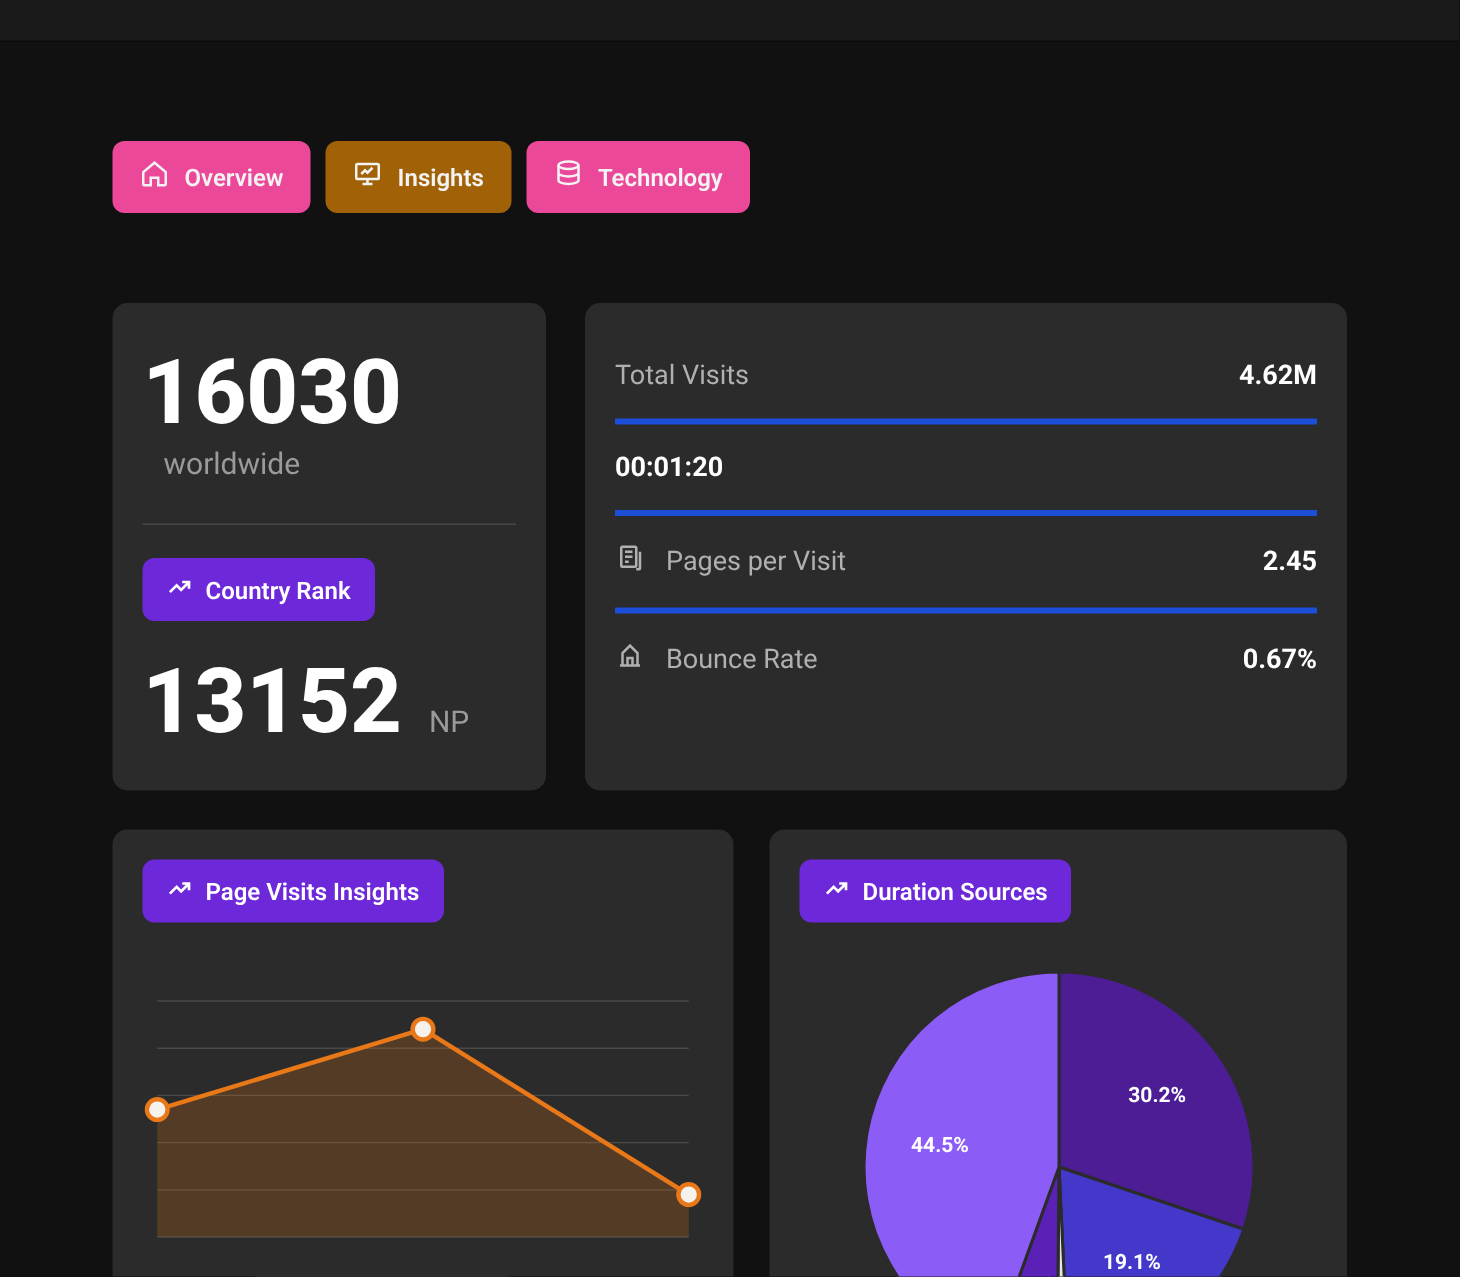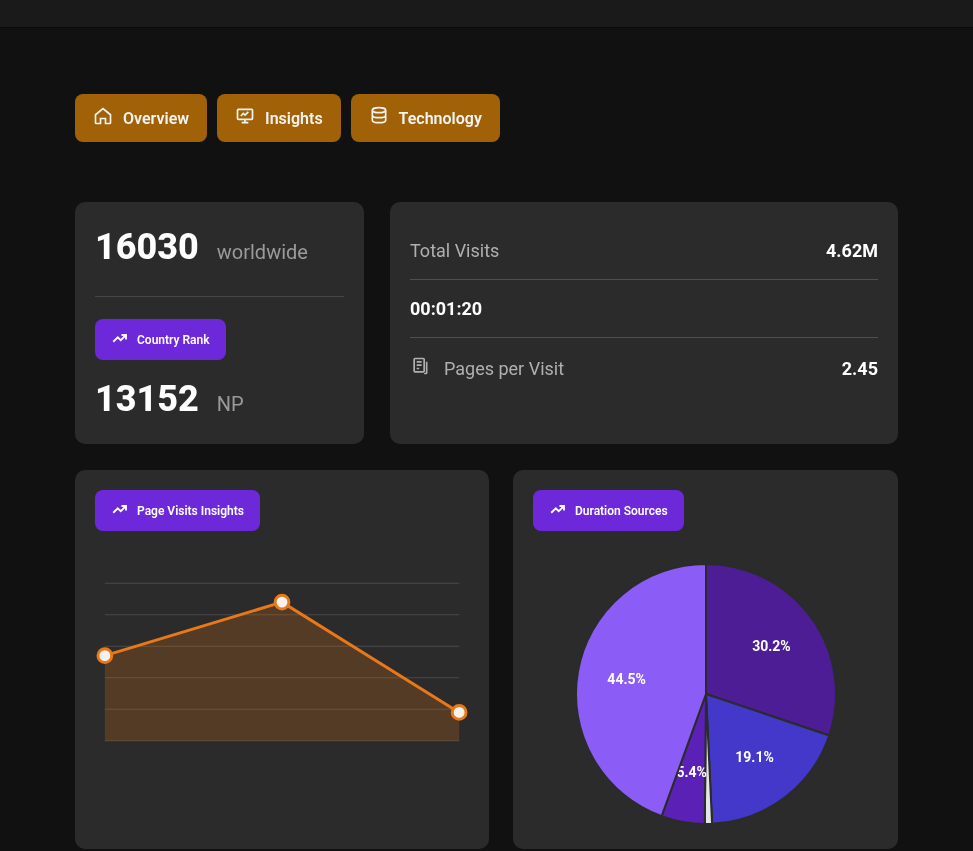--- a/index.html
+++ b/index.html
@@ -19,21 +19,21 @@
   .tabs {
     display: flex;
     gap: 10px;
     padding: 0 75px;
     margin-top: 66px;
   }
   .tab {
     display: flex;
     align-items: center;
     gap: 10px;
-    background: #a16207;
+    background: #ec4899;
     border-radius: 8px;
     padding: 12px 18px;
     font-weight: 600;
     font-size: 16px;
     color: #f3f3f3;
     cursor: pointer;
   }
   .tab.active {
     background: #a16207;
   }
@@ -57,21 +57,21 @@
     content:"";
     position:absolute;
     top:0; left:18px;
     height:6px; width:200px;
     background:#7c29ed;
     border-radius:0 0 6px 6px;
     opacity:0;
   }
   .rank-block { padding: 4px 0 24px 0; }
   .rank-num {
-    font-size: 36px;
+    font-size: 60px;
     font-weight: 800;
     color: #ffffff;
     display: inline-block;
     vertical-align: baseline;
   }
   .rank-sub {
     font-size: 20px;
     color: #9a9a9a;
     margin-left: 14px;
     display: inline-block;
@@ -80,36 +80,36 @@
     border-top: 1px solid #464646;
     margin: 4px 0 22px 0;
   }
   .badge {
     display: inline-flex;
     align-items: center;
     gap: 8px;
     background: #6d28d9;
     color: #ffffff;
     font-weight: 600;
-    font-size: 12px;
+    font-size: 16px;
     padding: 10px 16px;
     border-radius: 8px;
   }
   .badge svg { width:18px; height:18px; }
   .card-right {
     flex: 1;
     padding: 20px;
     position: relative;
   }
   .stat-row {
     display: flex;
     align-items: center;
     justify-content: space-between;
     padding: 18px 0;
-    border-bottom: 1px solid #1d4ed8;
+    border-bottom: 4px solid #1d4ed8;
     font-size: 18px;
   }
   .stat-row:last-child { border-bottom: none; }
   .stat-label {
     display: flex;
     align-items: center;
     gap: 14px;
     color: #b0b0b0;
   }
   .stat-label.blank-icon { padding-left: 0; }
@@ -217,20 +217,32 @@
       <div class="stat-label">
         <span>
           <svg viewBox="0 0 24 24" fill="none" stroke="currentColor" stroke-width="2">
               <rect x="5" y="3" width="12" height="16" rx="1"></rect>
               <path d="M8 7h6M8 11h6M8 15h3M17 21h2a1 1 0 0 0 1-1V7"></path>
             </svg>
         </span>
         <span>Pages per Visit</span>
       </div>
       <div class="stat-value">2.45</div>
+    </div>
+    <div class="stat-row">
+      <div class="stat-label">
+        <span>
+          <svg viewBox="0 0 24 24" fill="none" stroke="currentColor" stroke-width="2">
+              <path d="M4 20h16M6 20V10l6-6 6 6v10"></path>
+              <path d="M10 20v-6h4v6"></path>
+            </svg>
+        </span>
+        <span>Bounce Rate</span>
+      </div>
+      <div class="stat-value">0.67%</div>
     </div>
   </div>
 </div>
 
 <div class="charts-row">
   <div class="chart-card chart-left">
     <div class="badge">
       <span>
         <svg viewBox="0 0 24 24" fill="none" stroke="currentColor" stroke-width="2.4">
             <path d="M3 17l6-6 4 4 7-7M14 8h6v6"></path>

